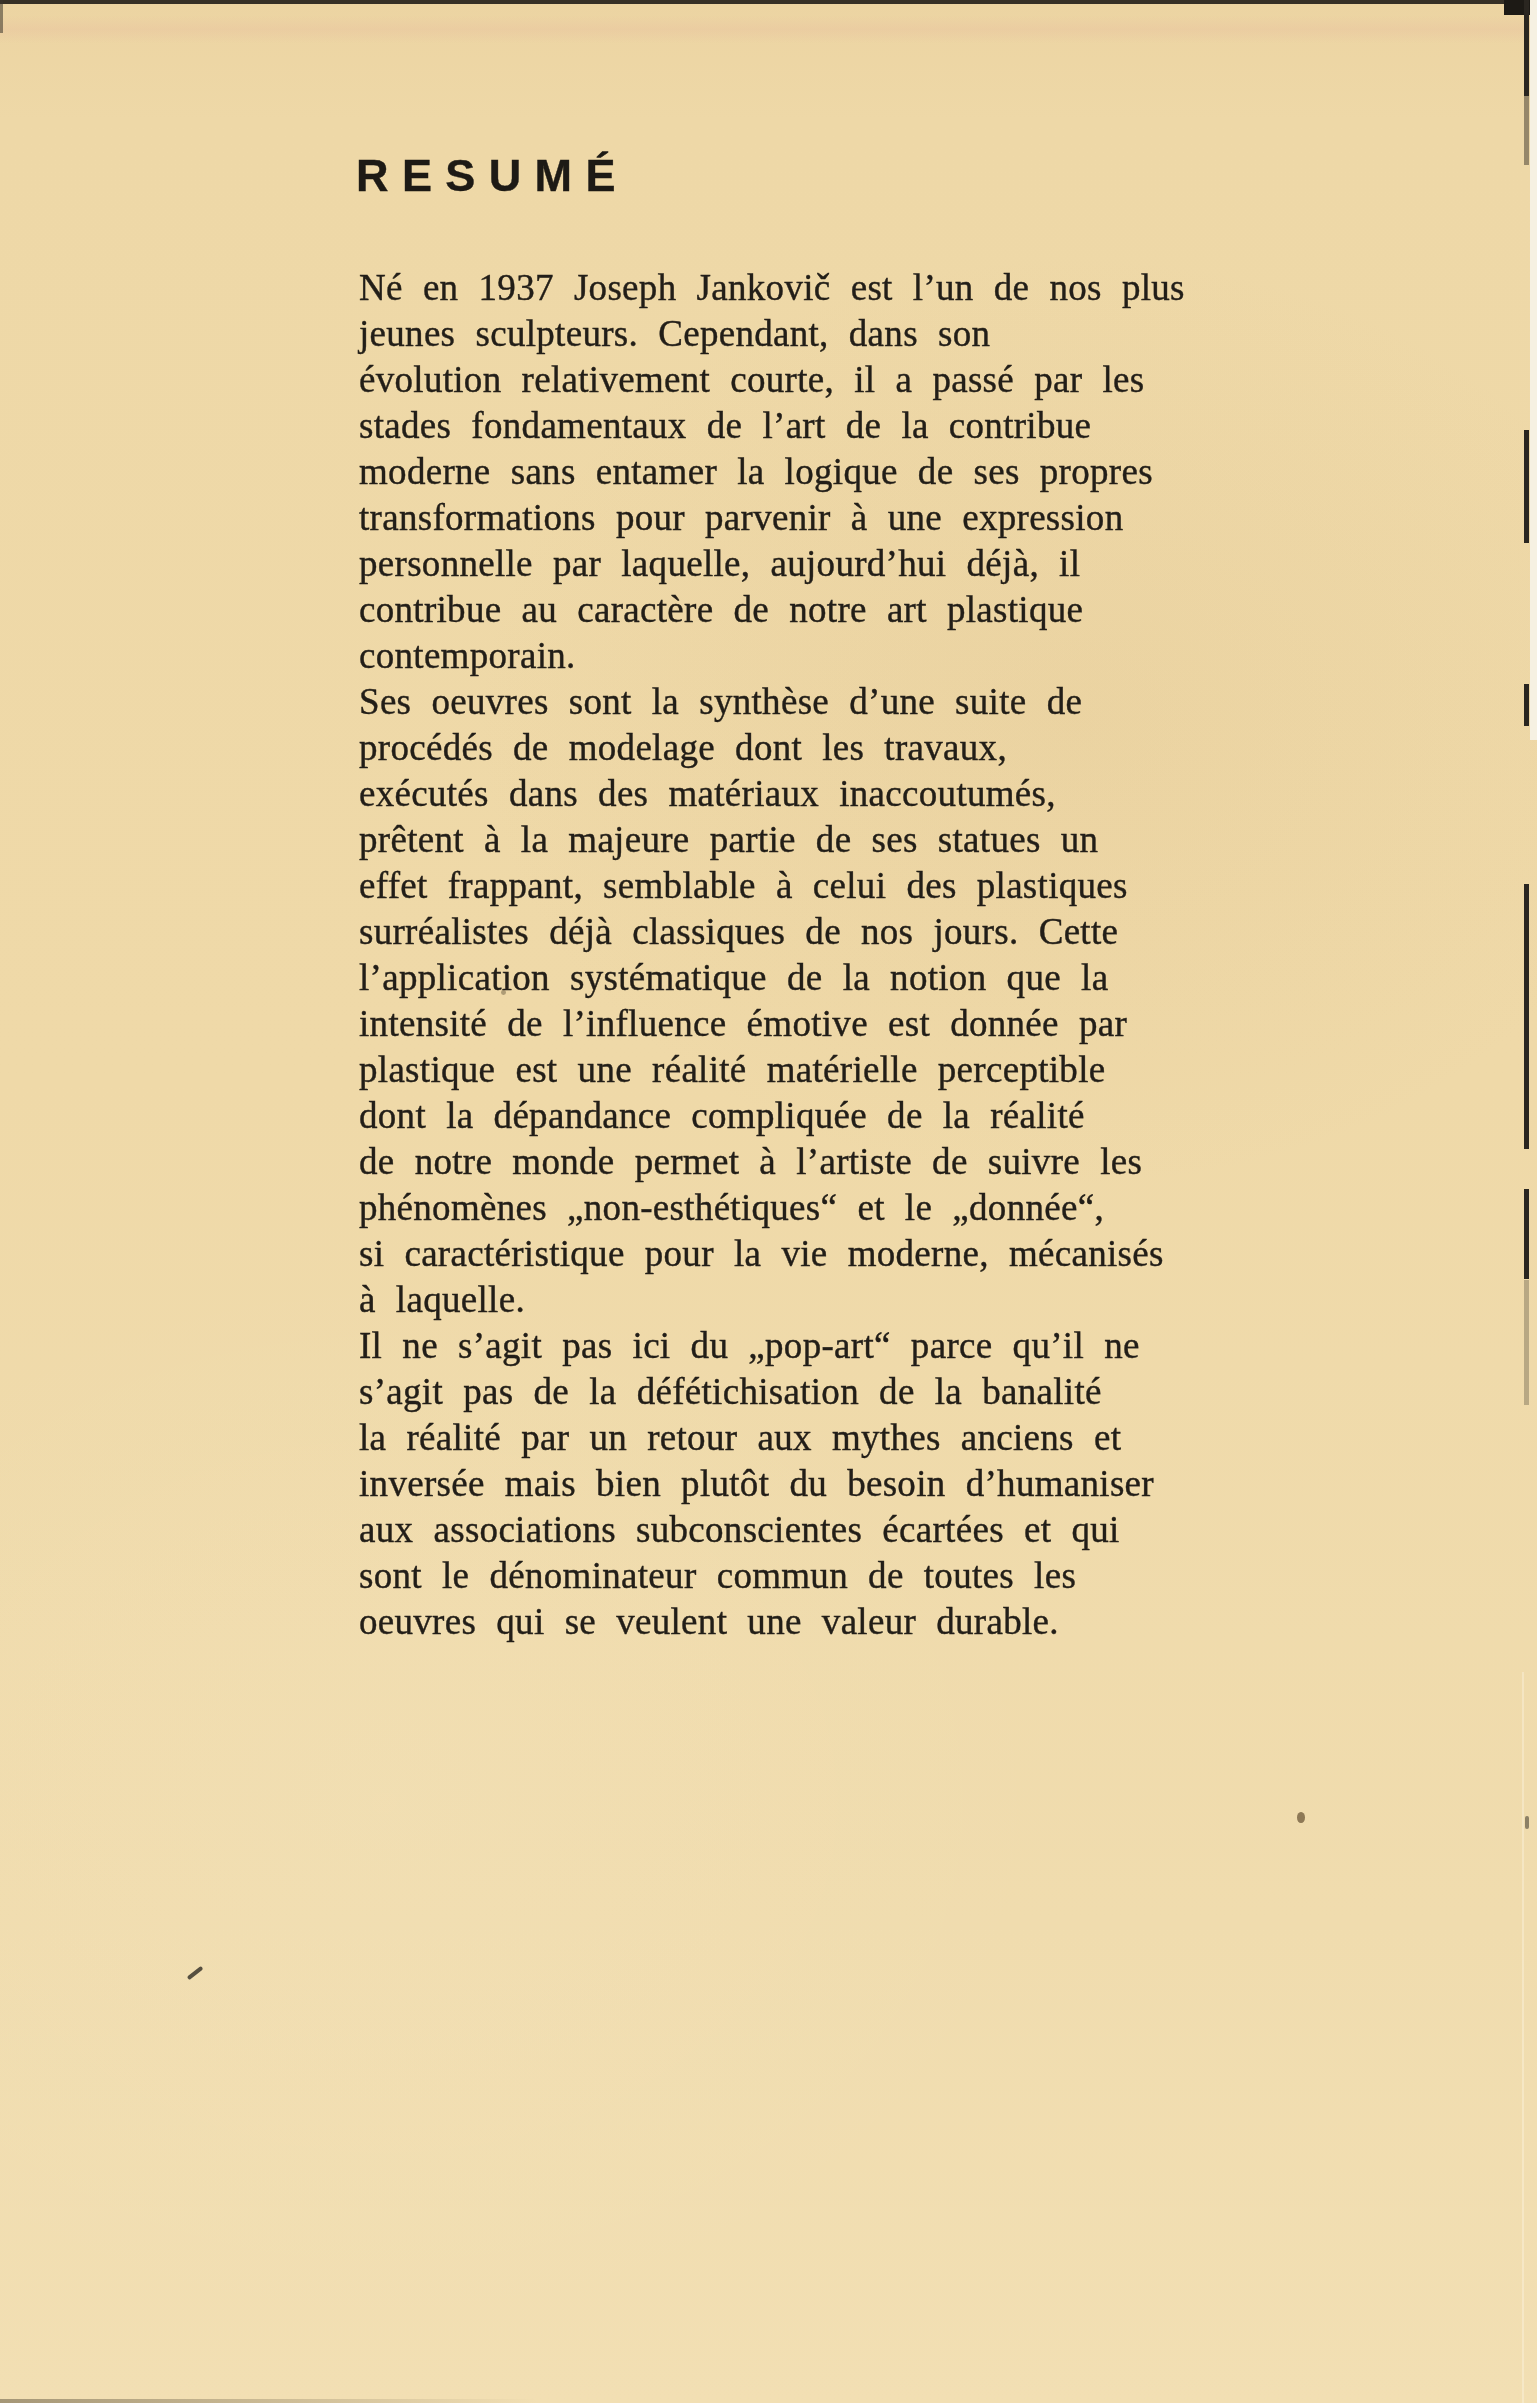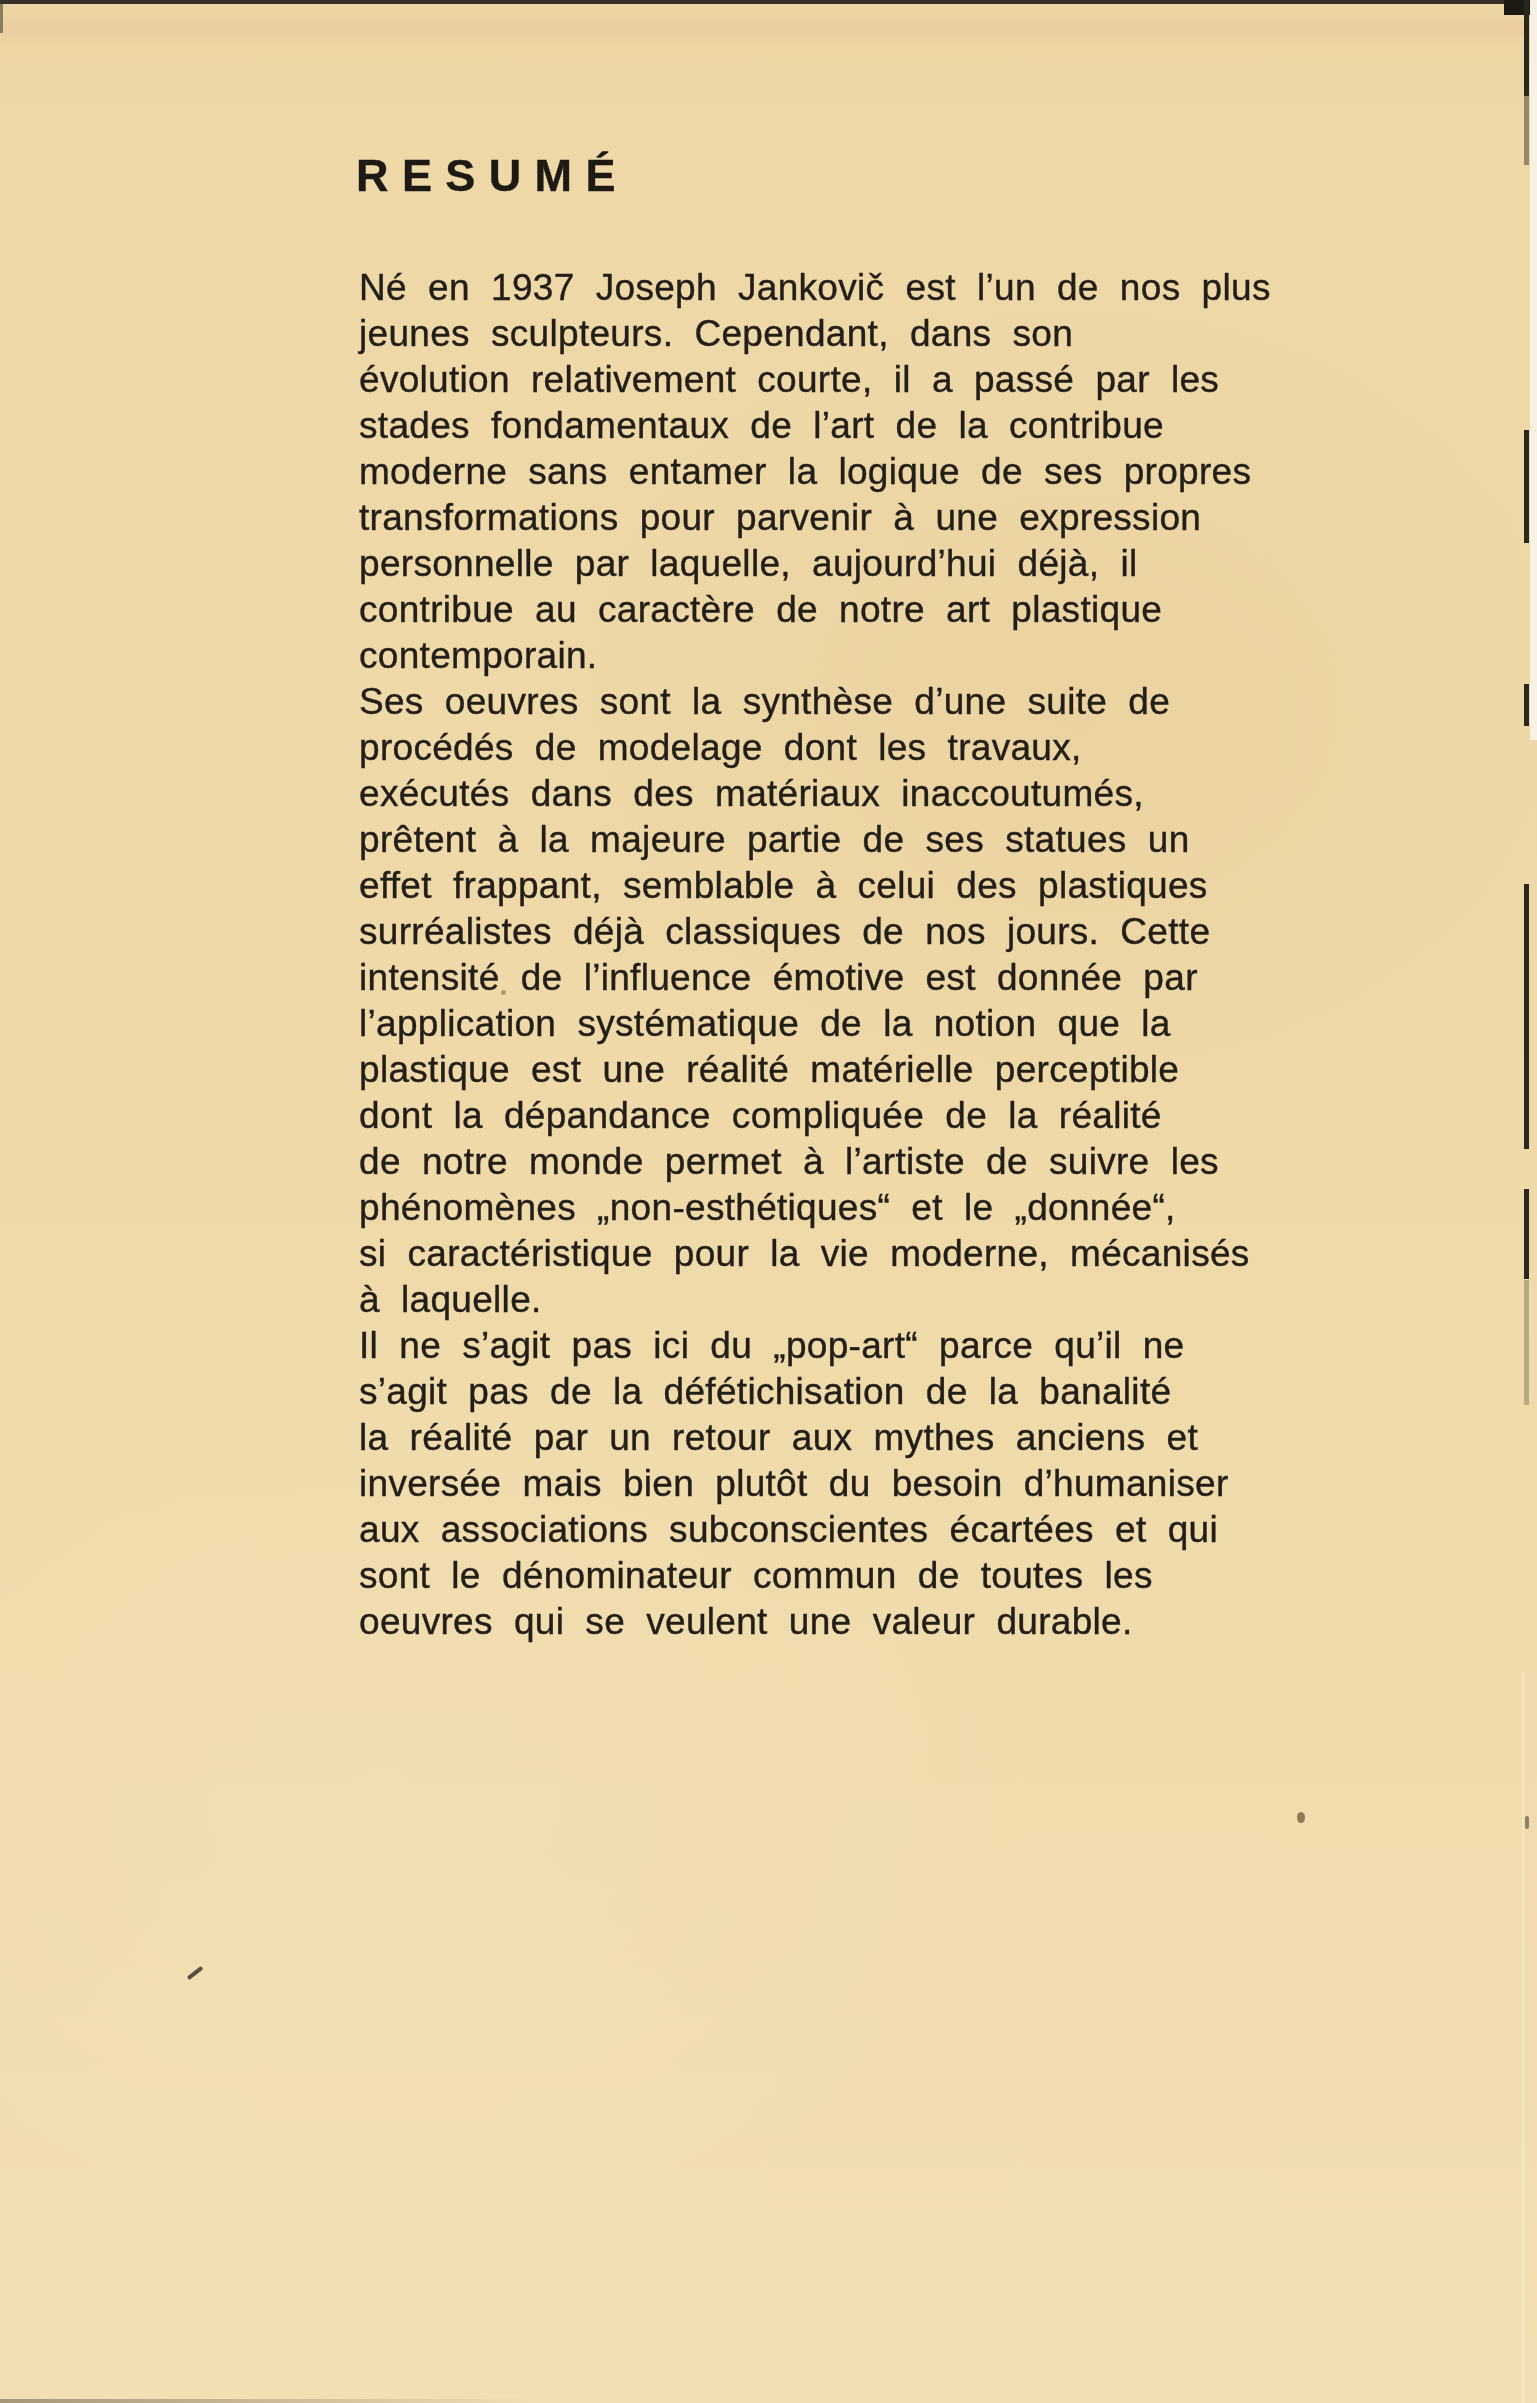--- a/index.html
+++ b/index.html
@@ -43,20 +43,21 @@
     width: 990px;
     font-size: 37px;
     line-height: 46px;
     letter-spacing: 0.3px;
     word-spacing: 10.6px;
     color: #221e18;
     -webkit-text-stroke: 0.4px #221e18;
   }
   .body-text .line {
     white-space: nowrap;
+    font-family: Liberation Serif, serif;
   }
   
   .edge-top {
     position: absolute; left: 0; top: 0; width: 1537px; height: 3.8px;
     background: #26221b; opacity: 0.92;
   }
   .corner-tr {
     position: absolute; left: 1504px; top: 0; width: 33px; height: 15.4px;
     background: #1d1a15;
   }
@@ -120,22 +121,22 @@
       <div class="line">transformations pour parvenir à une expression</div>
       <div class="line">personnelle par laquelle, aujourd’hui déjà, il</div>
       <div class="line">contribue au caractère de notre art plastique</div>
       <div class="line">contemporain.</div>
       <div class="line">Ses oeuvres sont la synthèse d’une suite de</div>
       <div class="line">procédés de modelage dont les travaux,</div>
       <div class="line">exécutés dans des matériaux inaccoutumés,</div>
       <div class="line">prêtent à la majeure partie de ses statues un</div>
       <div class="line">effet frappant, semblable à celui des plastiques</div>
       <div class="line">surréalistes déjà classiques de nos jours. Cette</div>
+      <div class="line">l’application systématique de la notion que la</div>
       <div class="line">intensité de l’influence émotive est donnée par</div>
-      <div class="line">l’application systématique de la notion que la</div>
       <div class="line">plastique est une réalité matérielle perceptible</div>
       <div class="line">dont la dépandance compliquée de la réalité</div>
       <div class="line">de notre monde permet à l’artiste de suivre les</div>
       <div class="line">phénomènes „non-esthétiques“ et le „donnée“,</div>
       <div class="line">si caractéristique pour la vie moderne, mécanisés</div>
       <div class="line">à laquelle.</div>
       <div class="line">Il ne s’agit pas ici du „pop-art“ parce qu’il ne</div>
       <div class="line">s’agit pas de la défétichisation de la banalité</div>
       <div class="line">la réalité par un retour aux mythes anciens et</div>
       <div class="line">inversée mais bien plutôt du besoin d’humaniser</div>

